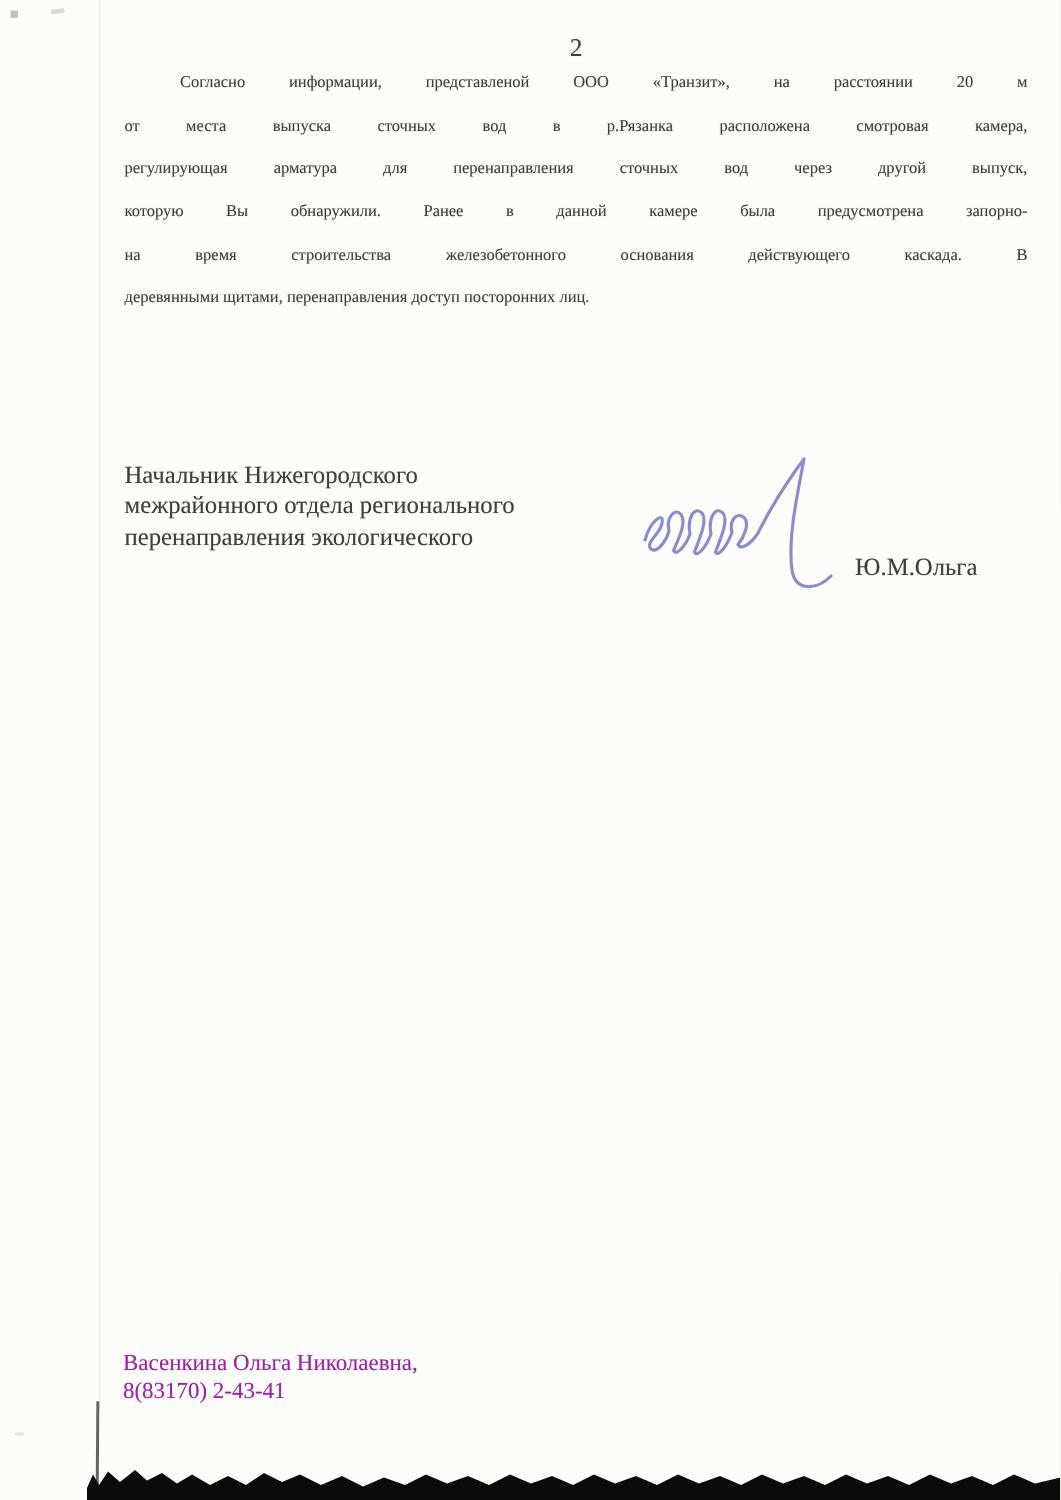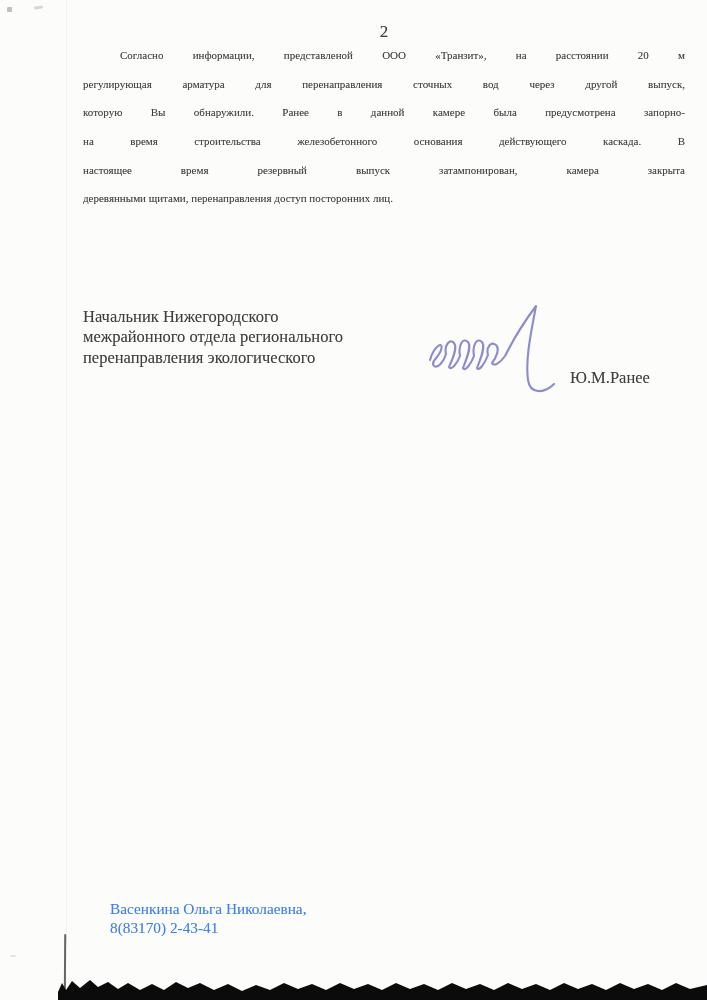--- a/index.html
+++ b/index.html
@@ -42,23 +42,22 @@
     position:absolute;left:570px;top:368px;
     font-size:16.5px;
     text-shadow:0 0 0.6px rgba(70,70,70,.35);
   }
   .sig-ink{
     position:absolute;left:408px;top:298px;width:165px;height:112px;
   }
   
   .footer{
     position:absolute;left:82px;top:900px;
-    font-size:15.3px;line-height:18.5px;color:#3b82f6;
+    font-size:15.3px;line-height:18.5px;color:#a21caf;
     text-shadow:0 0 0.5px rgba(80,80,80,.3);
-    margin-left:28px;
   }
   
   .speck{position:absolute;border-radius:1px;}
   .speck-a{left:7px;top:7px;width:5px;height:5px;background:#bfbfbf;transform:rotate(3deg);}
   .speck-b{left:34px;top:6px;width:9px;height:3px;background:#d8d8d8;transform:rotate(-8deg);}
   .speck-c{left:10px;top:955px;width:6px;height:2px;background:#e3e3e3;}
   .fold-faint{
     position:absolute;left:66px;top:0;width:1px;height:940px;
     background:rgba(0,0,0,0.045);
   }
@@ -70,24 +69,24 @@
 </style>
 </head>
 <body>
 
 <div class="page">
 
   <div class="page-number">2</div>
 
   <div class="body-text">
     <div class="line first">Согласно информации, представленой ООО «Транзит», на расстоянии 20 м</div>
+    <div class="line">от места выпуска сточных вод в р.Рязанка расположена смотровая камера,</div>
     <div class="line">регулирующая арматура для перенаправления сточных вод через другой выпуск,</div>
     <div class="line">которую Вы обнаружили. Ранее в данной камере была предусмотрена запорно-</div>
     <div class="line">на время строительства железобетонного основания действующего каскада. В</div>
-    <div class="line">настоящее время резервный выпуск затампонирован, камера закрыта</div>
     <div class="line last">деревянными щитами, перенаправления доступ посторонних лиц.</div>
   </div>
 
   <div class="sig-title">
     <div>Начальник Нижегородского</div>
     <div>межрайонного отдела регионального</div>
     <div>перенаправления экологического</div>
   </div>
 
   <svg class="sig-ink" viewBox="0 0 165 112" aria-hidden="true">
@@ -105,21 +104,21 @@
          C78,49 72,62 69,70
          C71,74 77,65 80,57
          C78,49 83,43 88,47
          C92,51 88,60 84,65
          C86,69 92,65 97,58
          C104,44 116,24 128,8
          C124,30 117,60 120,82
          C122,96 136,96 146,86" fill="none" stroke="#7b7cc4" stroke-width="2.1" stroke-linecap="round" stroke-linejoin="round" opacity="0.88"></path>
   </svg>
 
-  <div class="signer-name">Ю.М.Ранее</div>
+  <div class="signer-name">Ю.М.Ольга</div>
 
   <div class="footer">
     <div>Васенкина Ольга Николаевна,</div>
     <div>8(83170) 2-43-41</div>
   </div>
 
   <div class="speck speck-a"></div>
   <div class="speck speck-b"></div>
   <div class="speck speck-c"></div>
   <div class="fold-faint"></div>

